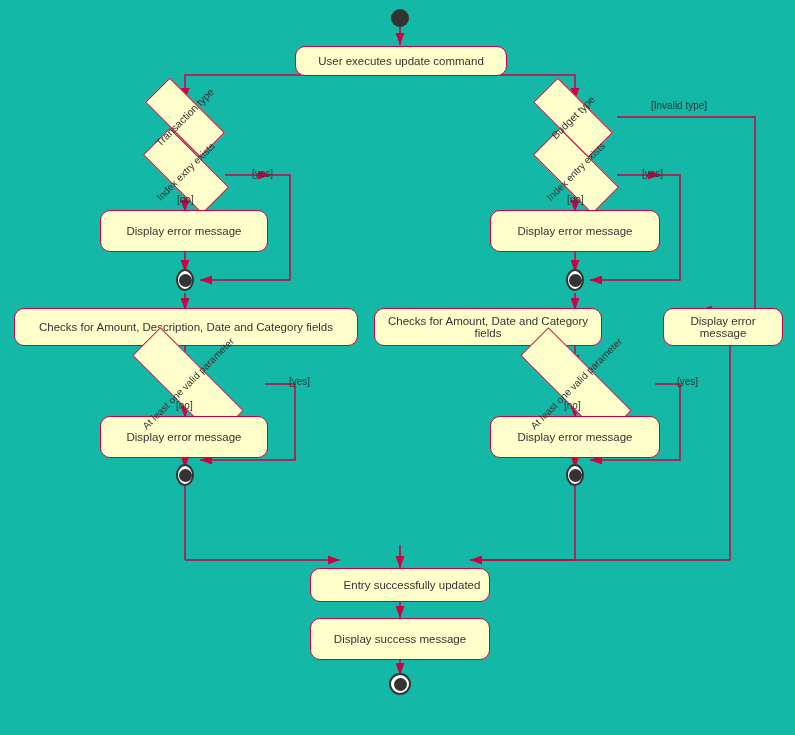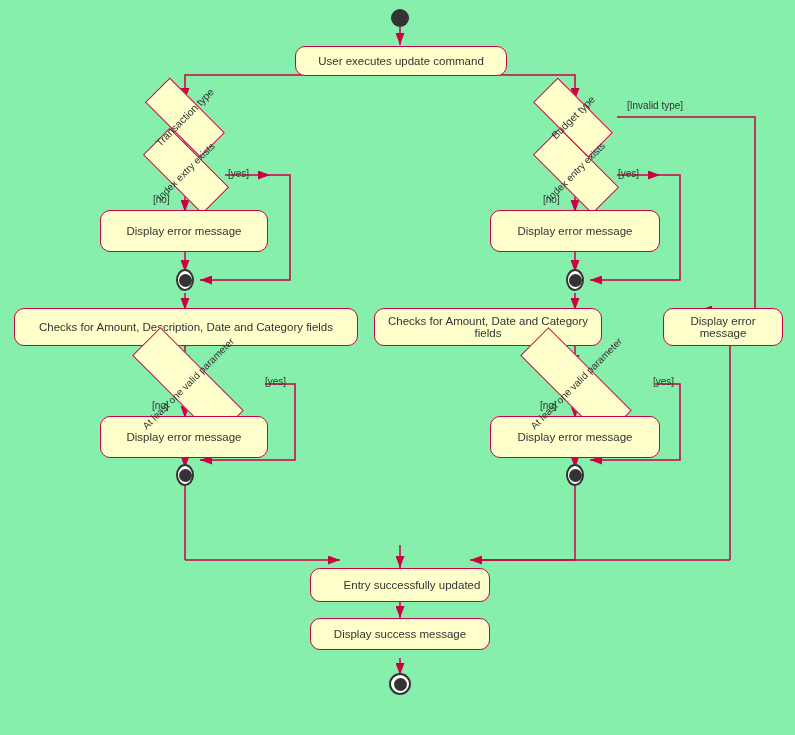--- a/index.html
+++ b/index.html
@@ -8,21 +8,21 @@
       font-family: Arial, sans-serif;
       font-size: 12px;
       width: 795px;
       height: 735px;
       overflow: hidden;
     }
     #diagram {
       position: relative;
       width: 795px;
       height: 735px;
-      background: #86efac;
+      background: #14b8a6;
     }
     svg {
       position: absolute;
       top: 0; left: 0;
       width: 795px;
       height: 735px;
       pointer-events: none;
     }
     .node {
       position: absolute;
@@ -75,20 +75,21 @@
       background: #333;
       border-radius: 50%;
       width: 13px;
       height: 13px;
     }
     .label-sm {
       font-size: 10px;
       color: #333;
       position: absolute;
       white-space: nowrap;
+      margin-left: 24px;
     }
   </style>
 </head>
 <body>
 
 <div id="diagram">
   <svg id="arrows" xmlns="http://www.w3.org/2000/svg">
     <defs>
       <marker id="arrowhead" markerWidth="8" markerHeight="6" refX="8" refY="3" orient="auto">
         <polygon points="0 0, 8 3, 0 6" fill="#cc0044"></polygon>
@@ -264,21 +265,21 @@
   <div class="node" style="left:566px;top:466px;width:18px;height:18px;">
     <div class="circle-end-outer">
         <div class="circle-end-inner"></div>
       </div>
   </div>
 
   <div class="node rounded-rect" style="left:310px;top:568px;width:180px;height:34px;padding-left:32px;">
     <span>Entry successfully updated</span>
   </div>
 
-  <div class="node rounded-rect" style="left:310px;top:618px;width:180px;height:32px;">
+  <div class="node rounded-rect" style="left:310px;top:618px;width:180px;height:42px;">
     <span>Display success message</span>
   </div>
 
   <div class="node" style="left:389px;top:673px;width:22px;height:22px;">
     <div class="circle-end-outer">
         <div class="circle-end-inner"></div>
       </div>
   </div>
 
 </div>

